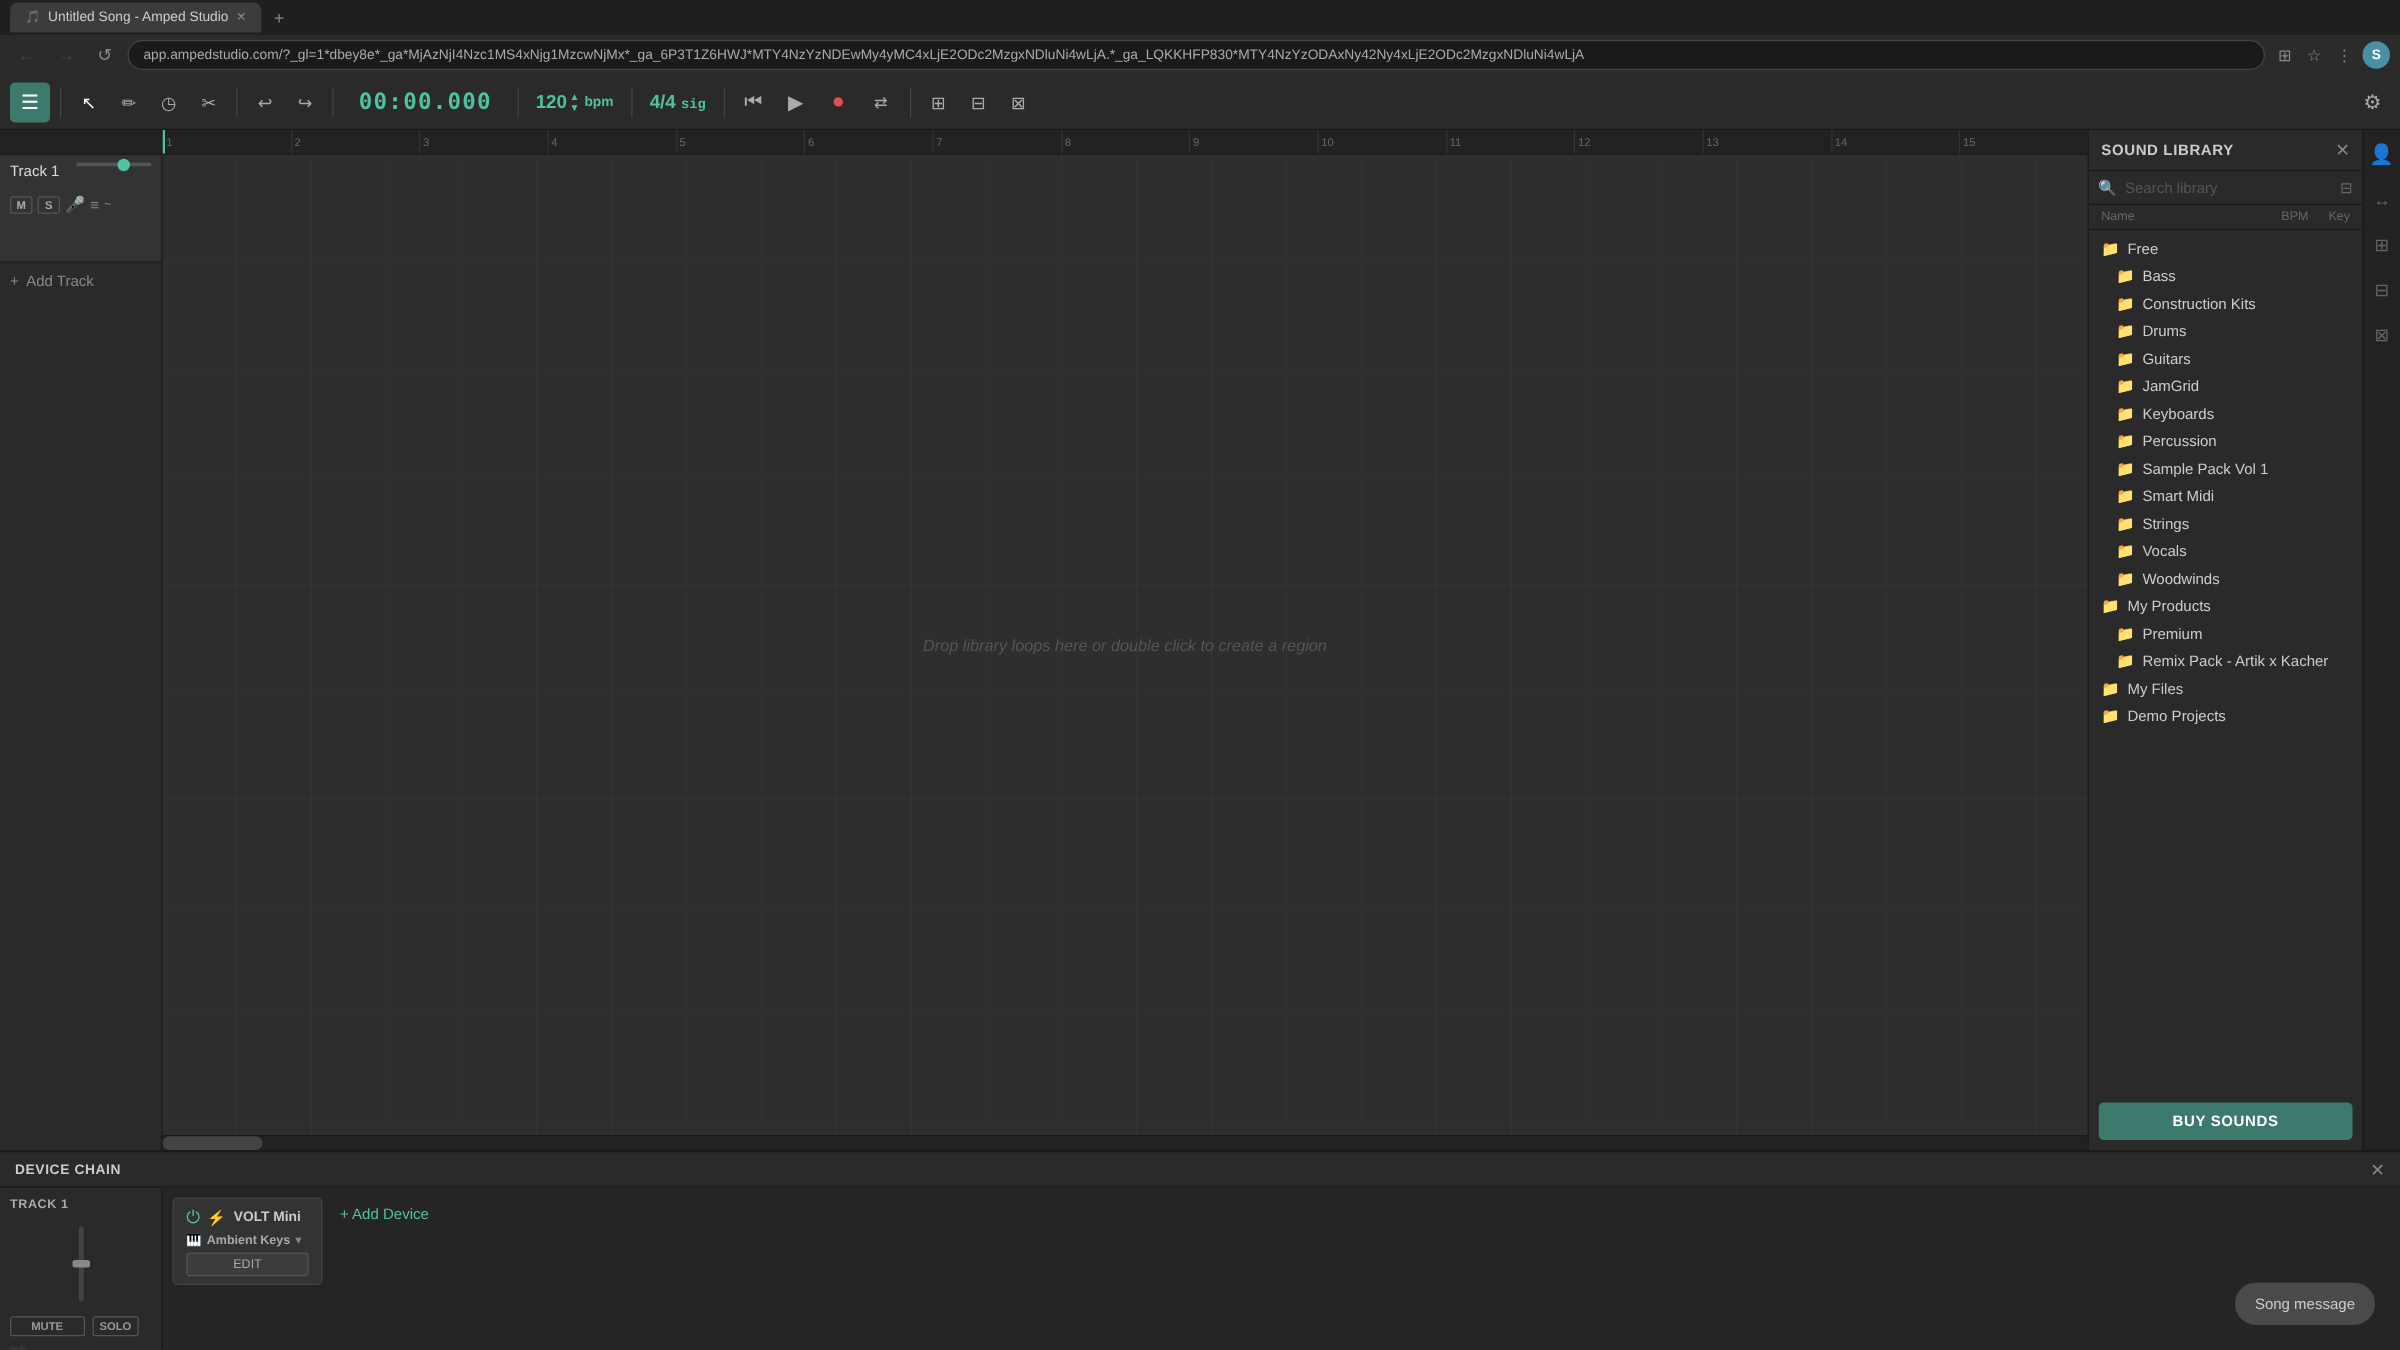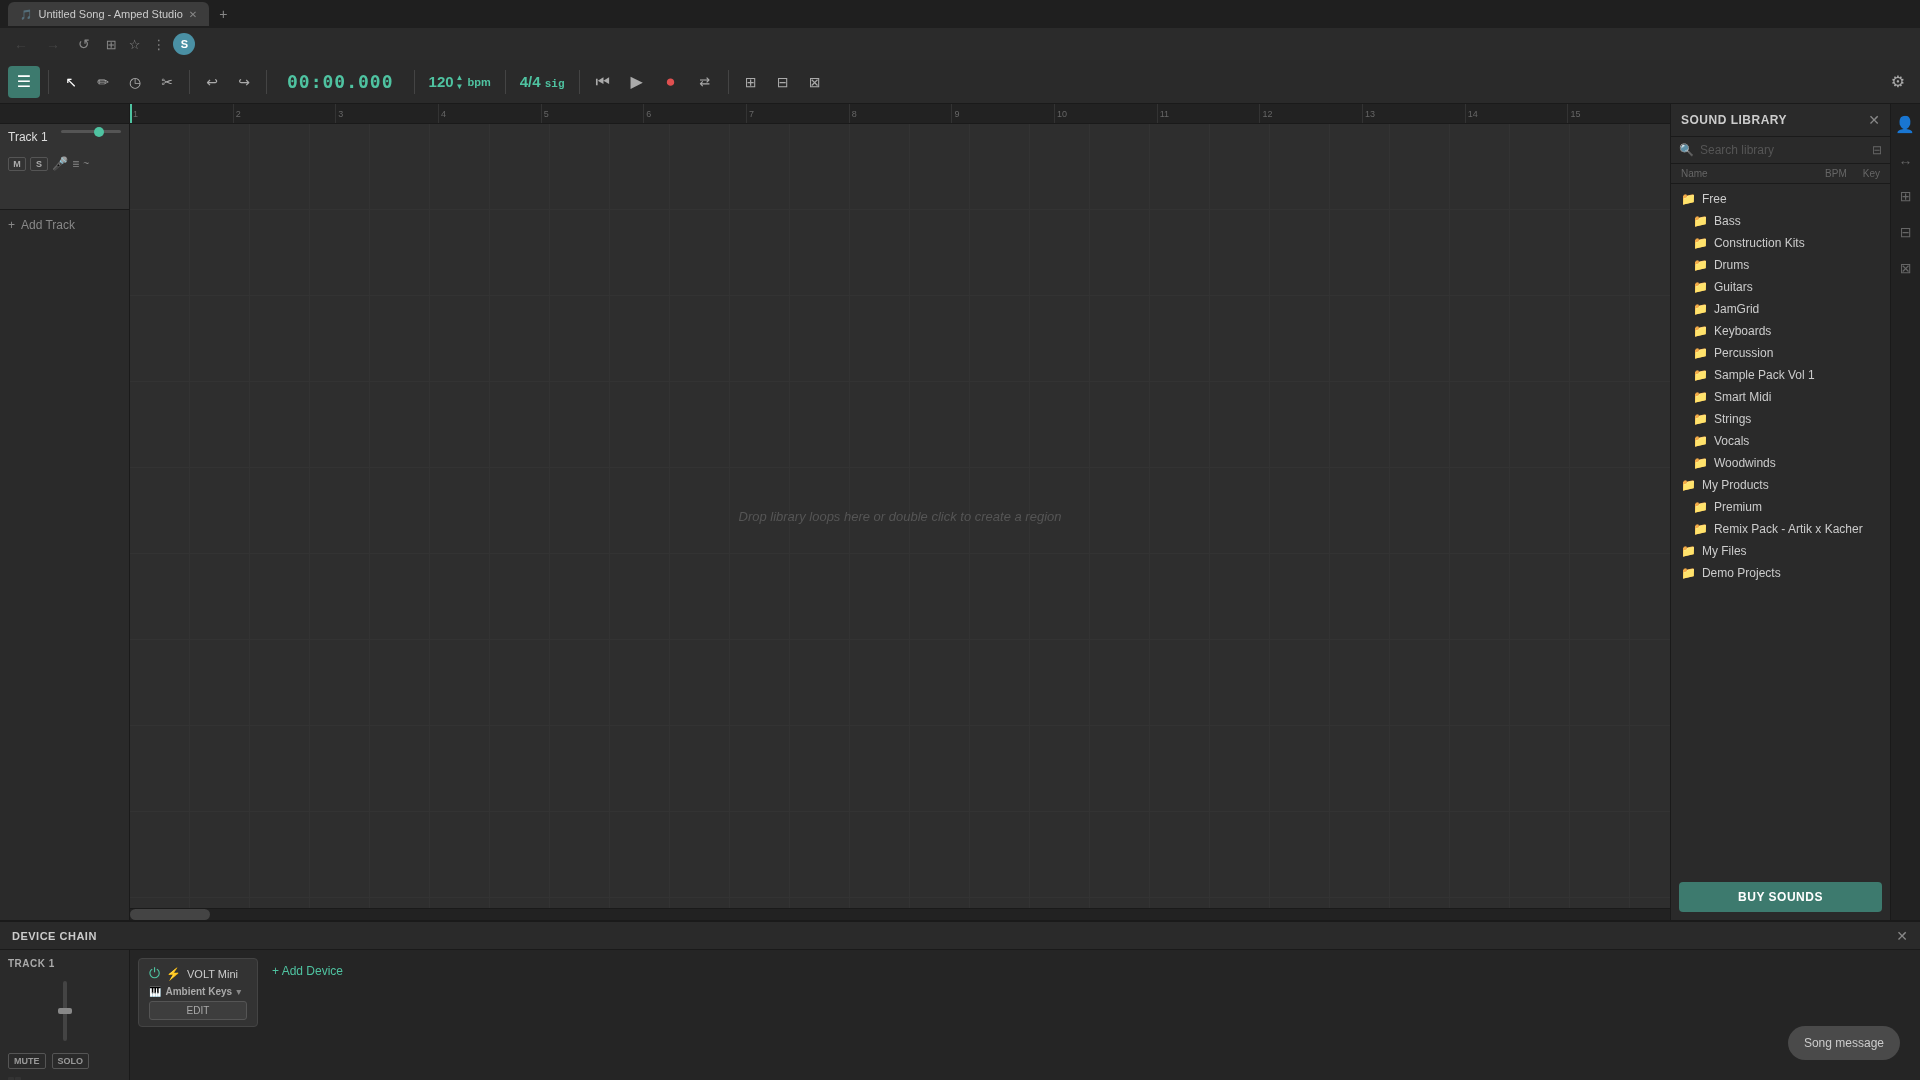--- a/index.html
+++ b/index.html
@@ -91,30 +91,30 @@
     .bottom-panel { height: 160px; background: #252525; border-top: 2px solid #1a1a1a; display: flex; flex-direction: column; }
     .bottom-panel-header { display: flex; align-items: center; justify-content: space-between; padding: 4px 12px; border-bottom: 1px solid #1a1a1a; background: #2a2a2a; height: 28px; }
     .device-chain-title { font-size: 11px; color: #ccc; font-weight: 600; letter-spacing: 0.5px; }
     .bottom-panel-close { background: none; border: none; color: #888; cursor: pointer; font-size: 14px; }
     .bottom-panel-body { display: flex; flex: 1; overflow: hidden; }
     .track-info-panel { width: 130px; background: #2a2a2a; border-right: 1px solid #1a1a1a; padding: 8px; display: flex; flex-direction: column; gap: 4px; }
     .track-info-label { font-size: 10px; color: #aaa; font-weight: 700; letter-spacing: 0.5px; }
     .fader-track { width: 4px; height: 60px; background: #444; border-radius: 2px; position: relative; margin: 0 auto; }
     .fader-handle { position: absolute; top: 50%; left: 50%; transform: translate(-50%, -50%); width: 14px; height: 6px; background: #888; border-radius: 2px; }
     .track-mute-solo { display: flex; gap: 6px; }
-    .mute-btn { background: none; border: 1px solid #555; color: #999; font-size: 9px; padding: 2px 5px; cursor: pointer; border-radius: 2px; font-weight: bold; }
+    .mute-btn { background: none; border: 1px solid #555; color: #999; font-size: 9px; padding: 2px 16px; cursor: pointer; border-radius: 2px; font-weight: bold; }
     .solo-btn { background: none; border: 1px solid #555; color: #999; font-size: 9px; padding: 2px 5px; cursor: pointer; border-radius: 2px; font-weight: bold; }
     .meter-bars { display: flex; gap: 1px; }
     .meter-bar { width: 6px; height: 60px; background: #333; border-radius: 1px; position: relative; overflow: hidden; }
     .meter-fill { position: absolute; bottom: 0; width: 100%; background: #3d7a6e; }
     .device-chain-content { flex: 1; padding: 8px; display: flex; gap: 8px; align-items: flex-start; }
     .device-item { background: #333; border: 1px solid #444; border-radius: 4px; padding: 6px 10px; min-width: 120px; }
     .device-header { display: flex; align-items: center; gap: 6px; margin-bottom: 4px; }
     .device-power { color: #4fc3a1; font-size: 14px; cursor: pointer; }
-    .device-name { font-size: 11px; color: #ccc; font-weight: 400; }
+    .device-name { font-size: 11px; color: #ccc; font-weight: 700; }
     .device-preset { display: flex; align-items: center; gap: 4px; }
     .device-preset-name { font-size: 10px; color: #aaa; font-weight: bold; }
     .device-preset-arrow { font-size: 10px; color: #888; cursor: pointer; }
     .device-edit-btn { background: #3d3d3d; border: 1px solid #555; color: #aaa; font-size: 10px; padding: 3px 8px; cursor: pointer; border-radius: 3px; margin-top: 4px; width: 100%; }
     .add-device-btn { display: flex; align-items: center; gap: 6px; color: #4fc3a1; cursor: pointer; font-size: 12px; padding: 6px; }
     .send-message-btn { position: fixed; bottom: 20px; right: 20px; background: #4a4a4a; color: #ccc; border: none; padding: 10px 16px; border-radius: 20px; cursor: pointer; font-size: 12px; }
 
     
     .library-items::-webkit-scrollbar { width: 4px; }
     .library-items::-webkit-scrollbar-track { background: #2a2a2a; }
@@ -138,20 +138,21 @@
       <span style="font-size:10px;">🎵</span>
       <span>Untitled Song - Amped Studio</span>
       <span class="tab-close">✕</span>
     </div>
     <button class="tab-new">+</button>
   </div>
   <div class="browser-nav">
     <button class="nav-btn disabled">←</button>
     <button class="nav-btn disabled">→</button>
     <button class="nav-btn">↺</button>
+    <input class="address-bar" type="text" readonly="" value="app.ampedstudio.com/?_gl=1*dbey8e*_ga*MjAzNjI4Nzc1MS4xNjg1MzcwNjMx*_ga_6P3T1Z6HWJ*MTY4NzYzNDEwMy4yMC4xLjE2ODc2MzgxNDluNi4wLjA.*_ga_LQKKHFP830*MTY4NzYzODAxNy42Ny4xLjE2ODc2MzgxNDluNi4wLjA" style="">
     <div class="browser-actions">
       <button class="browser-action-btn">⊞</button>
       <button class="browser-action-btn">☆</button>
       <button class="browser-action-btn">⋮</button>
       <div class="user-avatar">S</div>
     </div>
   </div>
 </div>
 
 <div class="app">

